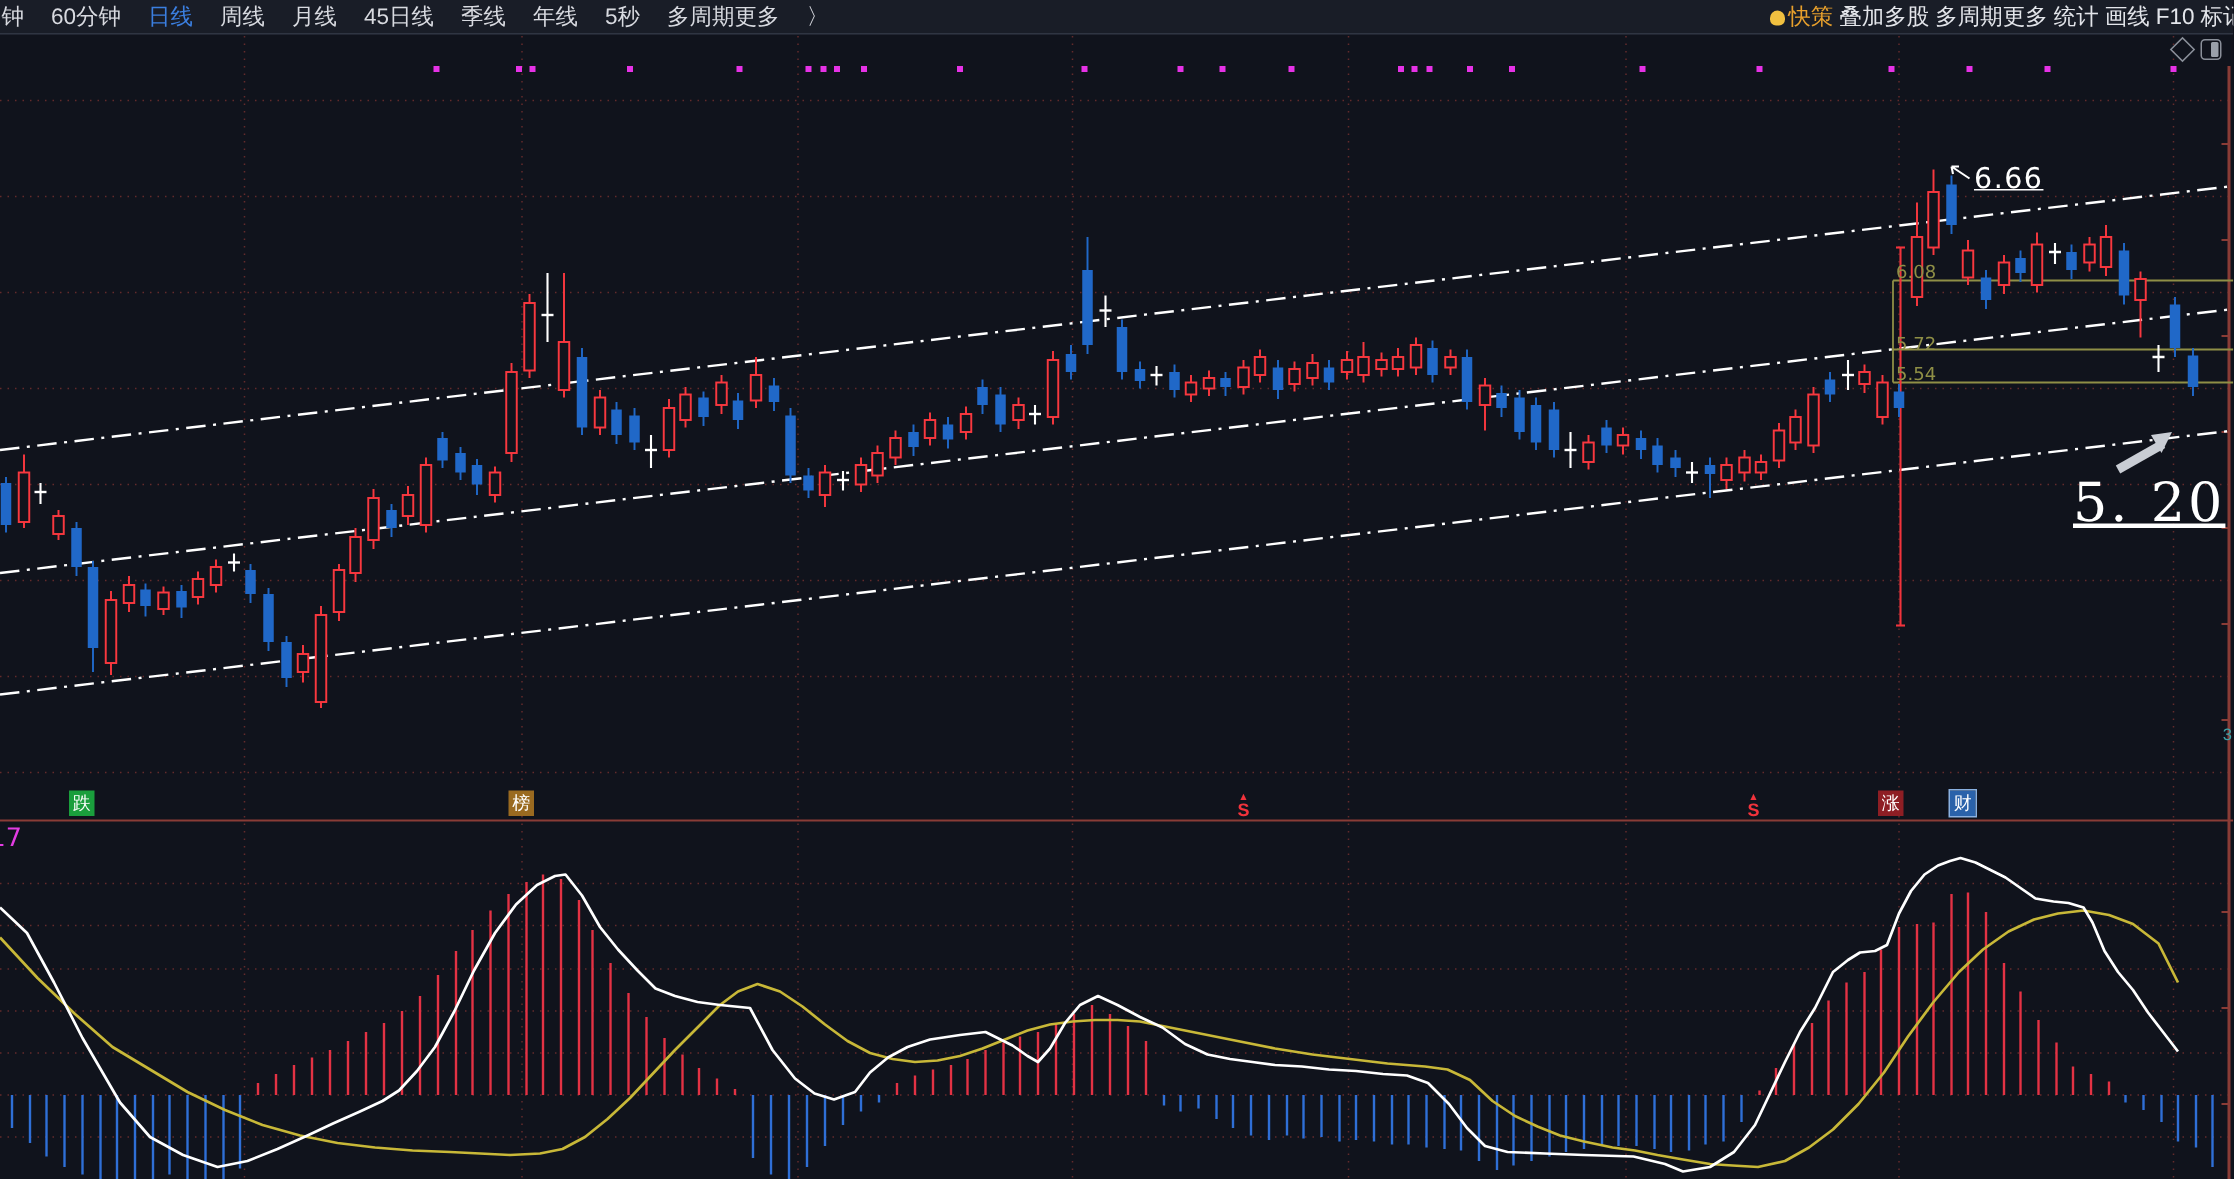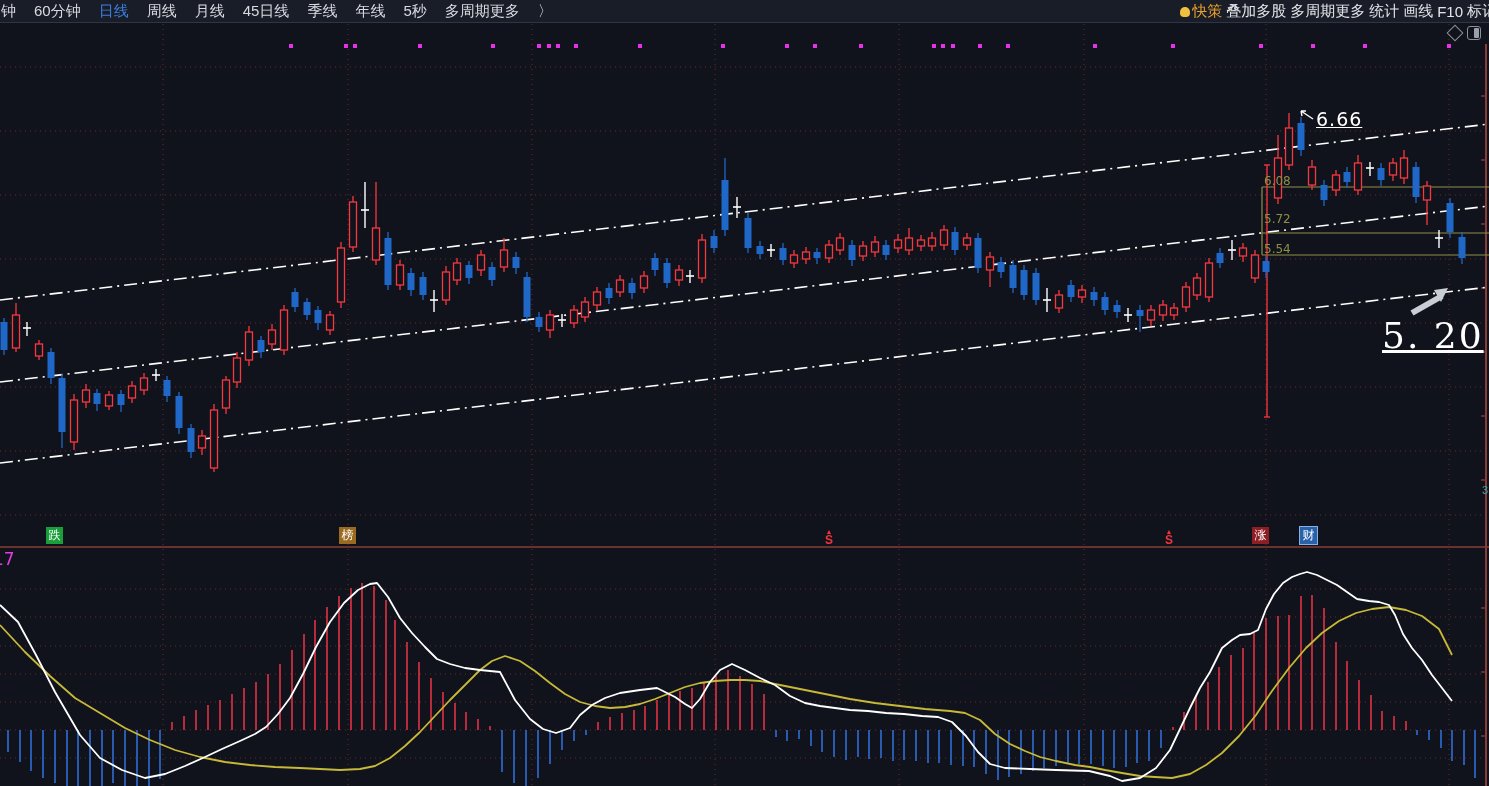--- a/index.html
+++ b/index.html
@@ -582,21 +582,21 @@
   <div class="ann" id="peak-label" style="left:1316px;top:108px;">6.66</div>
 
   <div class="ann" id="price-big" style="left:1382px;top:315px;">5. 20</div>
 
   <div id="panel-value">17</div>
 
   <div id="axis-digit">3</div>
 
   <div id="levels">
       <div class="level-label" style="left: 1264px; top: 174px;">6.08</div>
-      <div class="level-label" style="left: 1264px; top: 212px; text-align: center;">5.72</div>
+      <div class="level-label" style="left: 1264px; top: 222px; text-align: center;">5.72</div>
       <div class="level-label" style="left: 1264px; top: 242px;">5.54</div>
     </div>
   <div id="markers">
       <div class="badge" style="left: 46px; background: rgb(26, 158, 60);">跌</div>
       <div class="badge" style="left: 339px; background: rgb(154, 106, 32);">榜</div>
       <div class="sicon" style="left: 822px; width: 14px; top: 528px;"><span class="tri">▲</span>S</div>
       <div class="sicon" style="left: 1162px; width: 14px; top: 528px;"><span class="tri">▲</span>S</div>
       <div class="badge" style="left: 1252px; background: rgb(142, 30, 36);">涨</div>
       <div class="badge" style="left: 1300px; background: rgb(42, 98, 170); outline: rgb(137, 176, 224) solid 1px;">财</div>
     </div>

